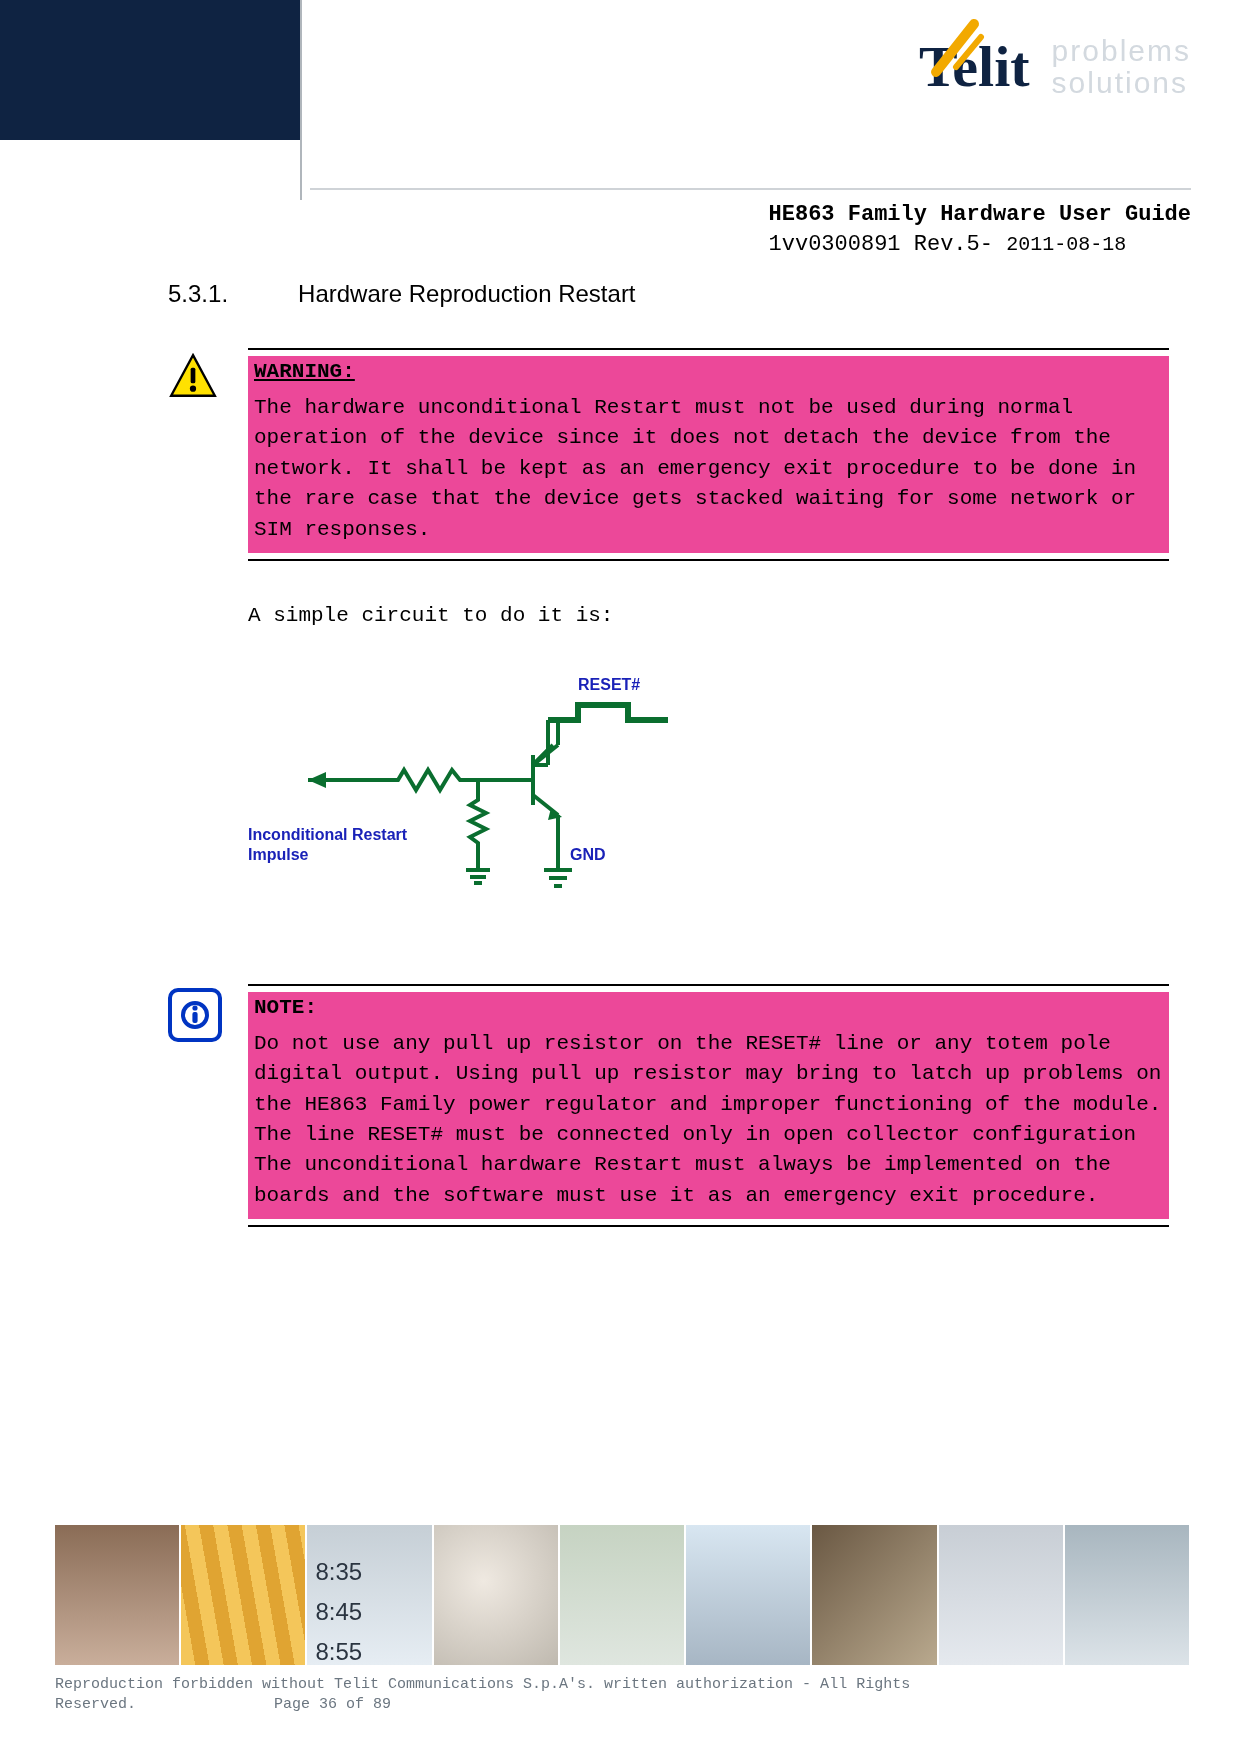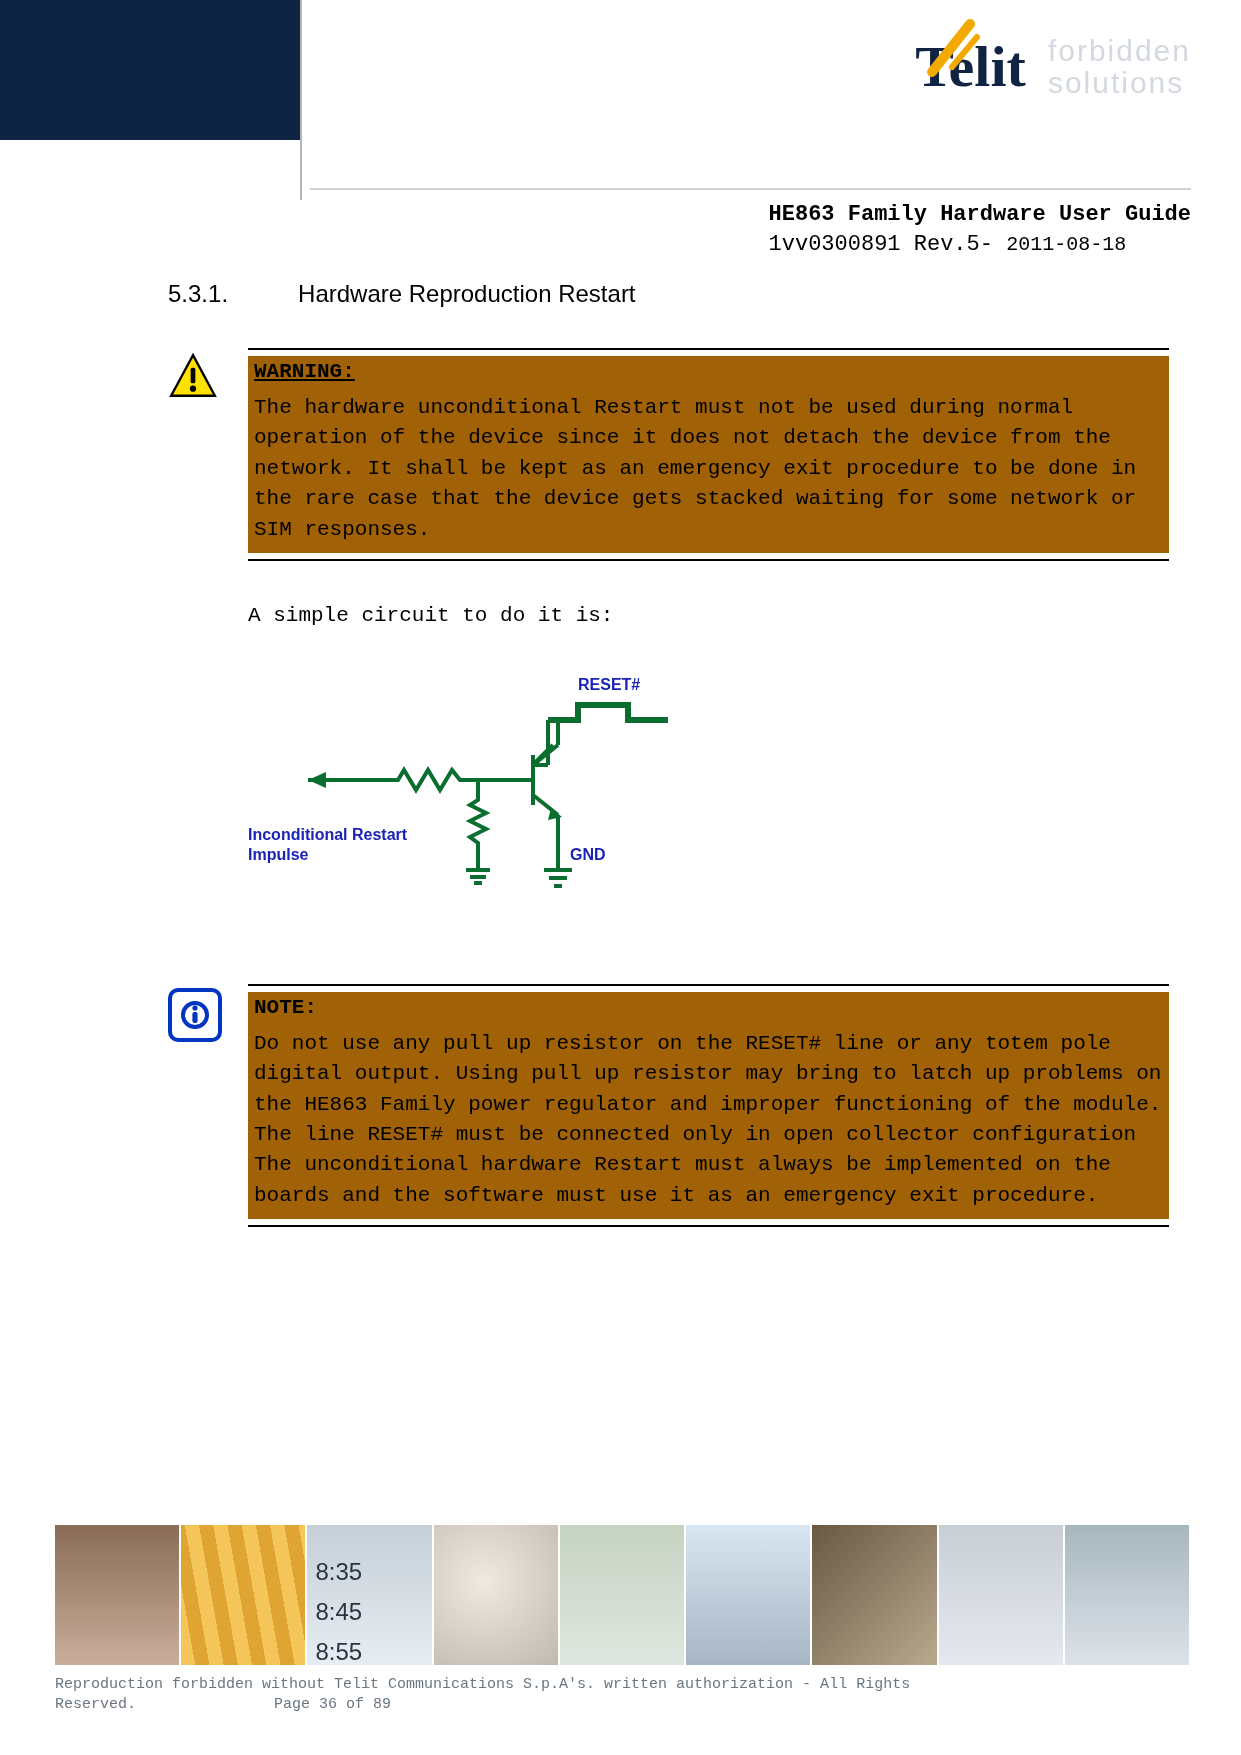--- a/index.html
+++ b/index.html
@@ -25,21 +25,21 @@
 
   
   .content{position:absolute;left:168px;right:72px;top:280px;}
   .section-line{display:flex;align-items:baseline;gap:70px;margin-bottom:40px;font-family:Arial,sans-serif;font-size:24px;}
   .section-num{min-width:60px;}
   .admon{display:flex;gap:30px;margin-bottom:40px;}
   .admon .icon-col{width:50px;flex:none;padding-top:4px;}
   .admon .body-col{flex:1;}
   .admon .hr{height:2px;background:#000;margin-bottom:6px;}
   .admon .hr-bot{height:2px;background:#000;margin-top:6px;}
-  .admon-box{background:#a16207;padding:4px 6px 8px 6px;}
+  .admon-box{background:#ec4899;padding:4px 6px 8px 6px;}
   .admon-head{font-family:'Courier New',monospace;font-weight:700;font-size:21px;text-decoration:underline;margin-bottom:10px;}
   .mono{font-family:'Courier New',monospace;font-size:21px;line-height:1.45;white-space:pre-wrap;}
   .plain-block{margin-left:80px;margin-bottom:38px;}
   .tip-head{font-family:'Courier New',monospace;font-weight:700;font-size:21px;margin:12px 0 10px 18px;}
 
   
   .warn-icon svg{width:50px;height:50px;}
   .note-icon{width:46px;height:46px;border:4px solid #0034c2;border-radius:10px;display:flex;align-items:center;justify-content:center;background:#fff;}
   .note-icon svg{width:32px;height:32px;}
 
@@ -75,21 +75,21 @@
       <div class="dark-right">
         <div class="logo-wrap">
           <div class="logo-telit">
             <svg class="logo-comet" viewBox="0 0 70 70">
               <path d="M10 60 L48 12" stroke="#f2a900" stroke-width="10" stroke-linecap="round" fill="none"></path>
               <path d="M30 55 L55 25" stroke="#f2a900" stroke-width="6" stroke-linecap="round" fill="none"></path>
             </svg>
             <span>Telit</span>
           </div>
           <div class="logo-right">
-            <div class="r1">forbidden</div>
+            <div class="r1">problems</div>
             <div class="r2">solutions</div>
           </div>
         </div>
       </div>
     </div>
     <div class="below-left"></div>
     <div class="vsep"></div>
     <div class="header-hr"></div>
   </div>
 

